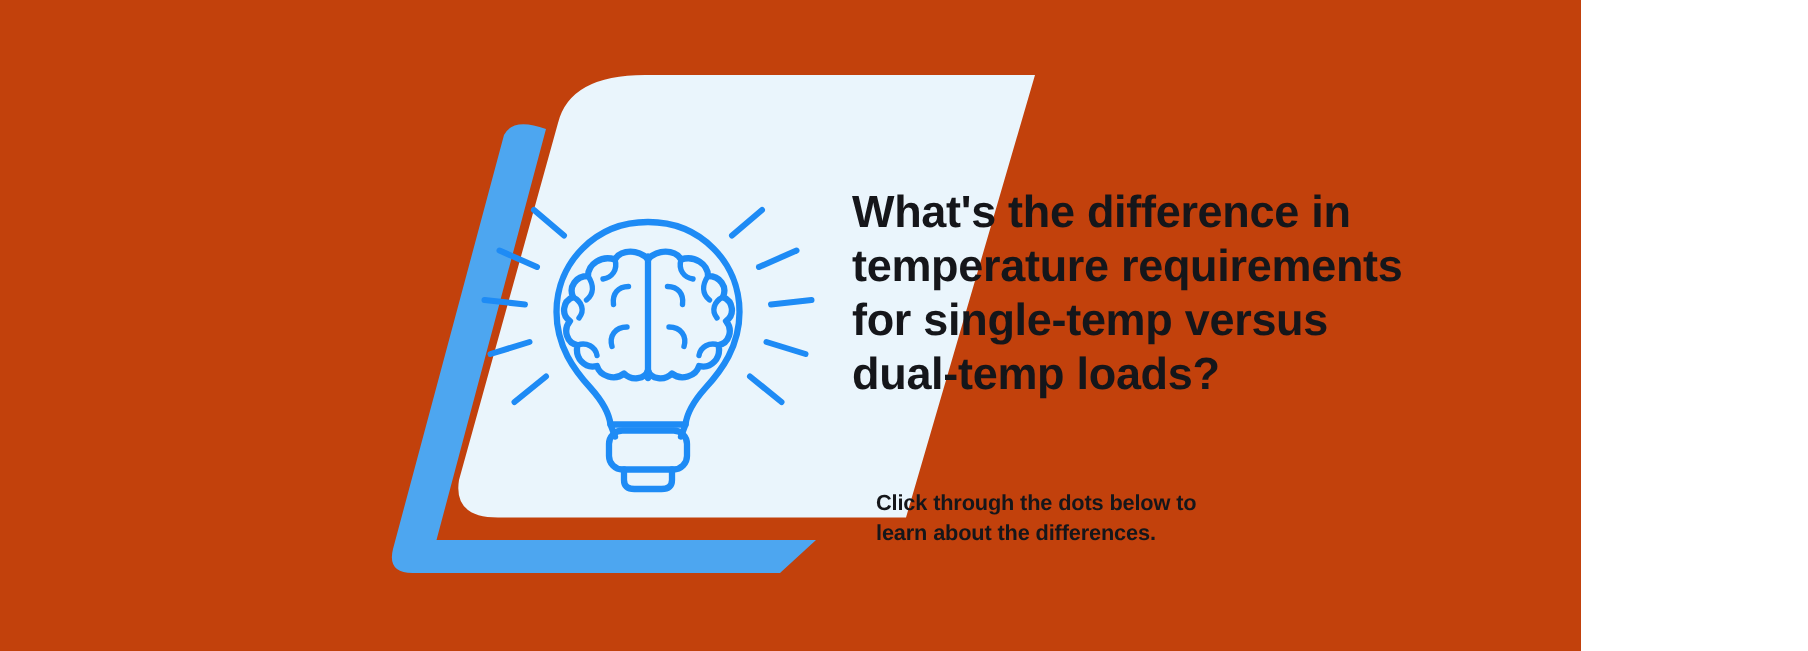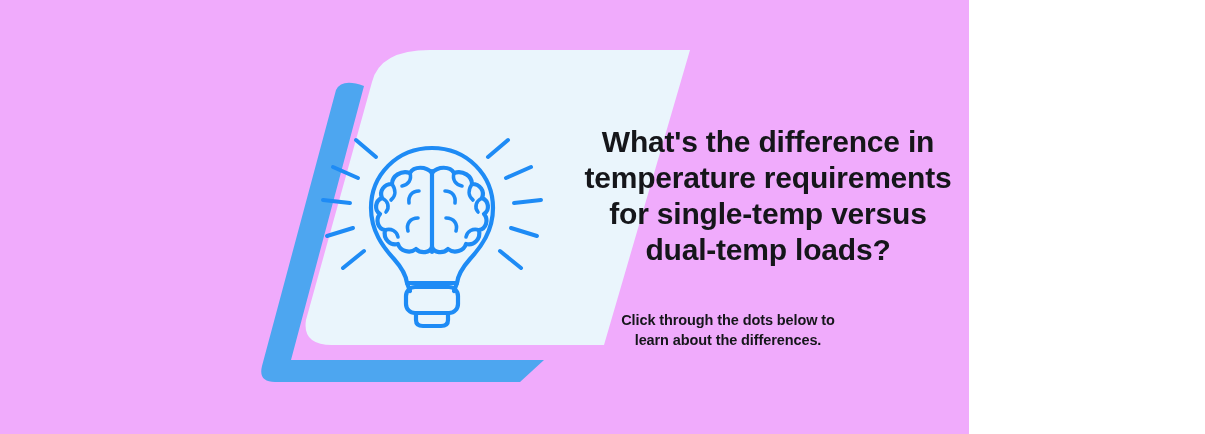--- a/index.html
+++ b/index.html
@@ -6,25 +6,24 @@
   html, body {
     margin: 0;
     padding: 0;
     background: #ffffff;
   }
   body {
     font-family: "Liberation Sans", sans-serif;
   }
   #stage {
     position: relative;
-    width: 969px;
+    width: 1054px;
     height: 434px;
-    background: #f0abfc;
+    background: #c2410c;
     overflow: hidden;
-    text-align: center;
   }
 
   
   .art-block {
     position: absolute;
     left: 0;
     top: 0;
     width: 760px;
     height: 434px;
   }
@@ -43,21 +42,21 @@
     font-weight: 700;
     letter-spacing: -0.2px;
     color: #15161a;
     white-space: pre-line;
   }
   .subcopy {
     position: absolute;
     left: 568px;
     top: 310px;
     width: 320px;
-    margin: 0;
+    margin: 16px;
     font-size: 14.5px;
     line-height: 20px;
     font-weight: 700;
     letter-spacing: -0.1px;
     color: #15161a;
     white-space: pre-line;
   }
 </style>
 </head>
 <body>

